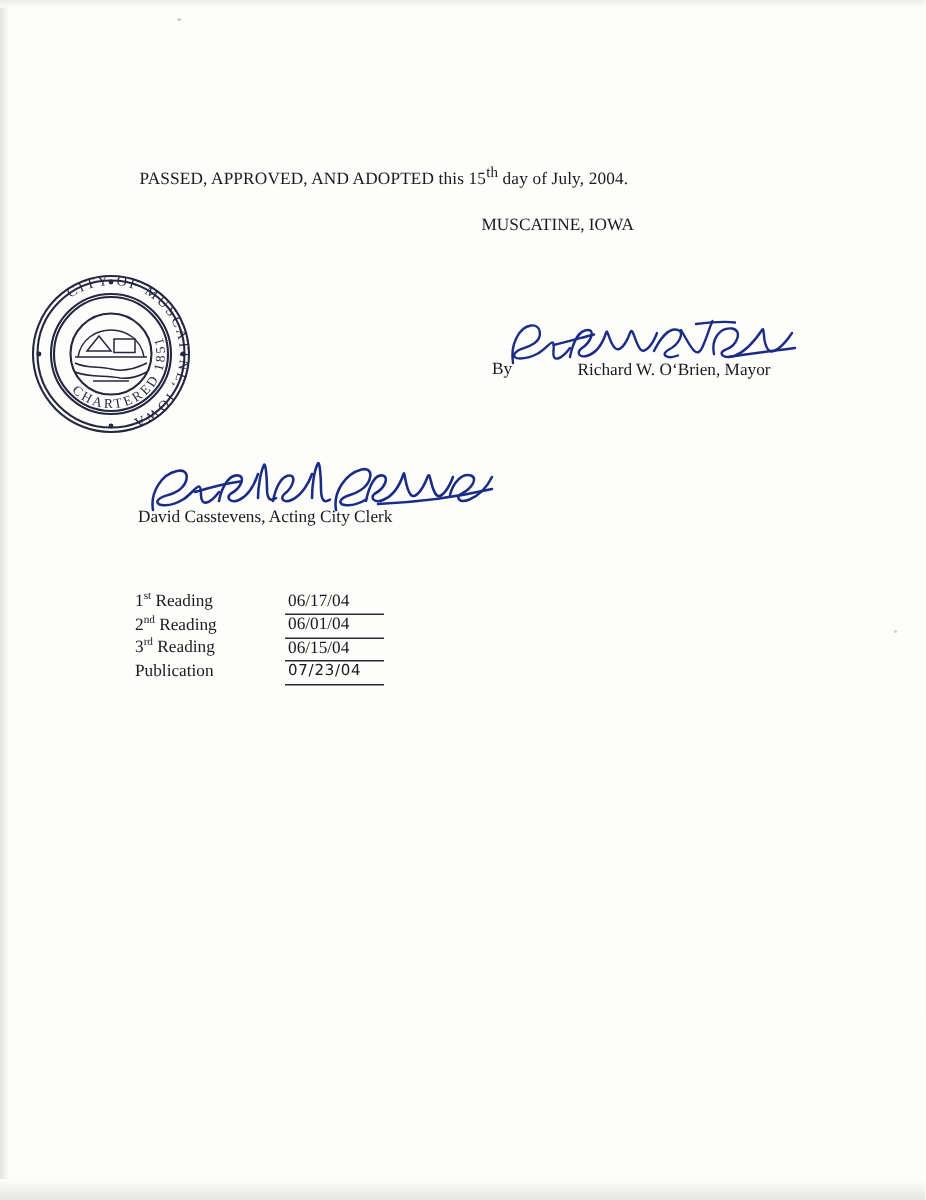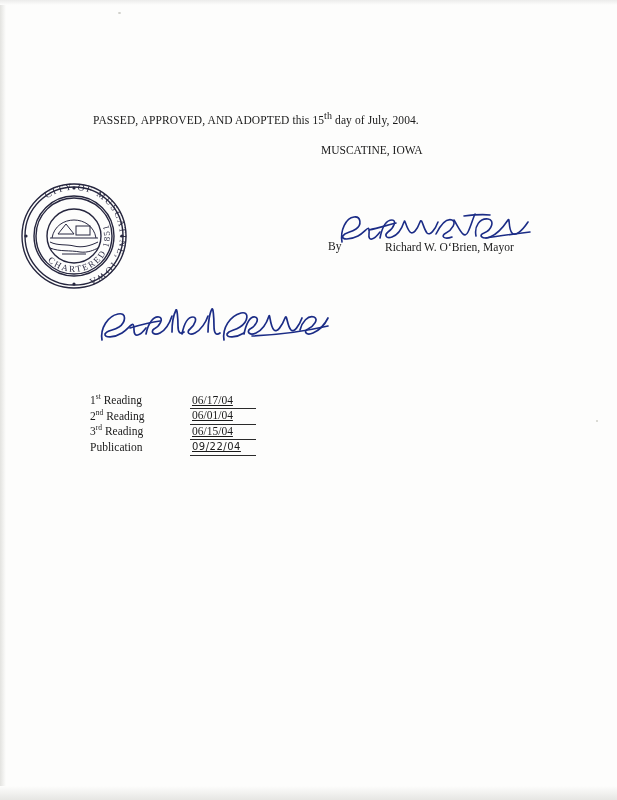--- a/index.html
+++ b/index.html
@@ -116,21 +116,20 @@
   .readings .label sup {
     font-size: 7.5px;
     vertical-align: super;
   }
   .readings .value {
     border-bottom: 1px solid #2a2a2a;
     min-width: 62px;
     padding: 0 2px 0 2px;
     text-align: left;
     white-space: nowrap;
-    text-decoration: underline;
   }
   .readings .value.hand {
     font-family: "DejaVu Sans", sans-serif;
     font-size: 10px;
     letter-spacing: 0.5px;
     border-bottom: 1px solid #2a2a2a;
   }
 
   
   .sig {
@@ -195,37 +194,38 @@
       <path d="M76 28 C76 20, 78 10, 80 6 C81 4, 82 14, 82 22 C82 28, 84 31, 88 28"></path>
       <path d="M86 30 C88 20, 92 13, 97 13 C102 13, 99 21, 94 25 C90 28, 93 32, 99 29 C105 26, 110 18, 112 12"></path>
       <path d="M112 28 C112 18, 114 8, 116 5 C117 3, 118 13, 118 22 C118 29, 120 32, 124 29"></path>
       <path d="M128 36 C126 24, 134 12, 145 9 C154 7, 152 18, 144 23 C138 27, 133 26, 131 30 C130 34, 140 34, 148 29"></path>
       <path d="M148 30 C150 20, 154 12, 159 13 C164 14, 160 22, 154 25 C150 28, 154 32, 160 29 C167 26, 171 18, 173 12 C174 9, 174 22, 178 26 C181 29, 186 22, 189 14 C191 9, 191 22, 195 26 C198 29, 203 22, 206 14"></path>
       <path d="M204 26 C206 18, 212 11, 218 13 C223 15, 218 22, 212 25 C207 27, 210 32, 217 29 C224 26, 229 20, 232 14"></path>
       <path d="M156 32 C178 31, 206 28, 232 22"></path>
     </svg>
   </div>
 
+  <div class="clerk-name">David Casstevens, Acting City Clerk</div>
 
   <div class="readings">
     <div class="row">
       <span class="label"><span>1</span><sup>st</sup><span> Reading</span></span>
       <span class="value">06/17/04</span>
     </div>
     <div class="row">
       <span class="label"><span>2</span><sup>nd</sup><span> Reading</span></span>
       <span class="value">06/01/04</span>
     </div>
     <div class="row">
       <span class="label"><span>3</span><sup>rd</sup><span> Reading</span></span>
       <span class="value">06/15/04</span>
     </div>
     <div class="row">
       <span class="label"><span>Publication</span><sup></sup><span></span></span>
-      <span class="value hand">09/22/04</span>
+      <span class="value hand">07/23/04</span>
     </div>
   </div>
 
   <div class="seal">
     <svg width="120" height="120" viewBox="0 0 120 120">
       <defs>
         <path id="outerArc" d="M 60,60 m -46,0 a 46,46 0 1,1 92,0 a 46,46 0 1,1 -92,0"></path>
         <path id="innerArc" d="M 60,60 m -36,0 a 36,36 0 1,0 72,0 a 36,36 0 1,0 -72,0"></path>
       </defs>
       <g fill="none" stroke="#14142e" stroke-width="1.4">

